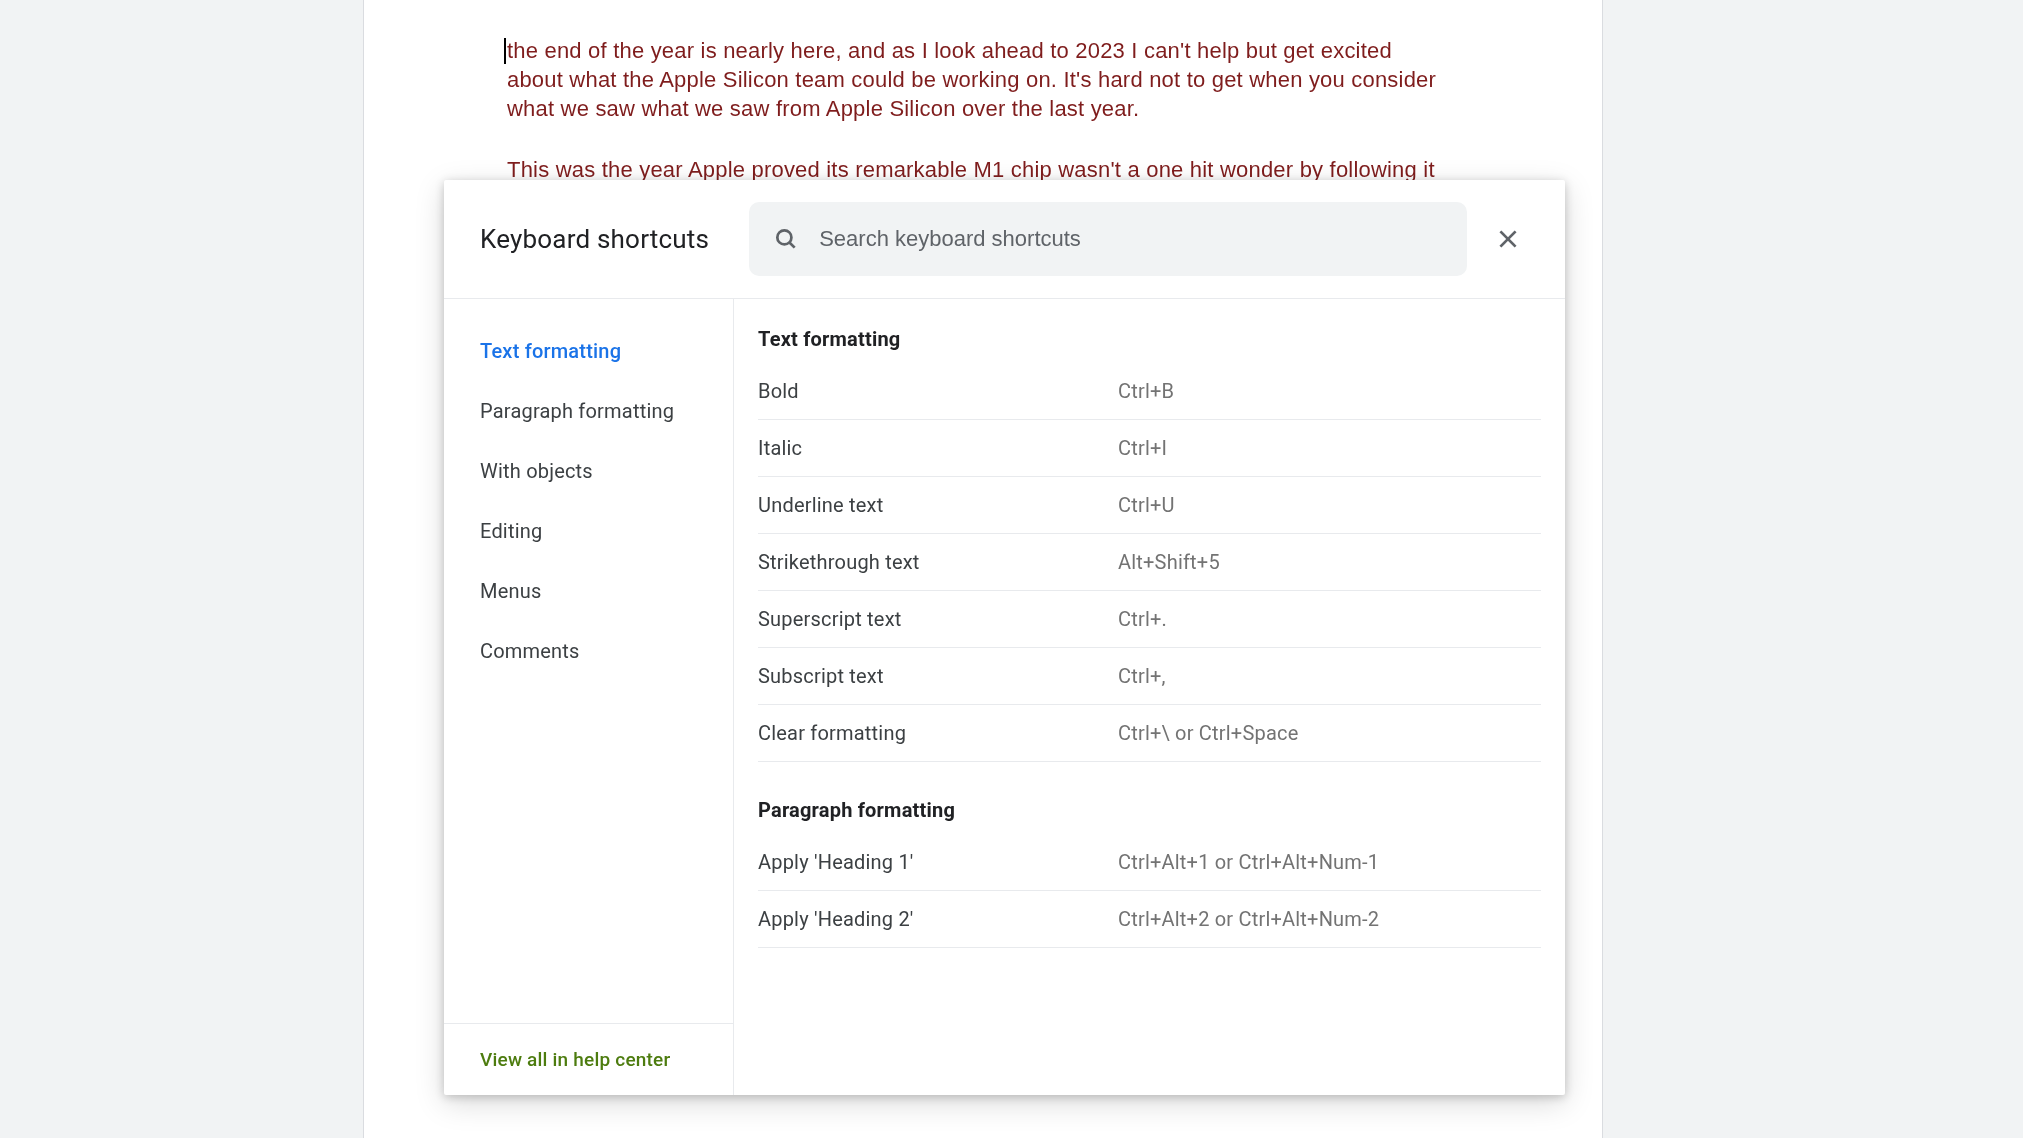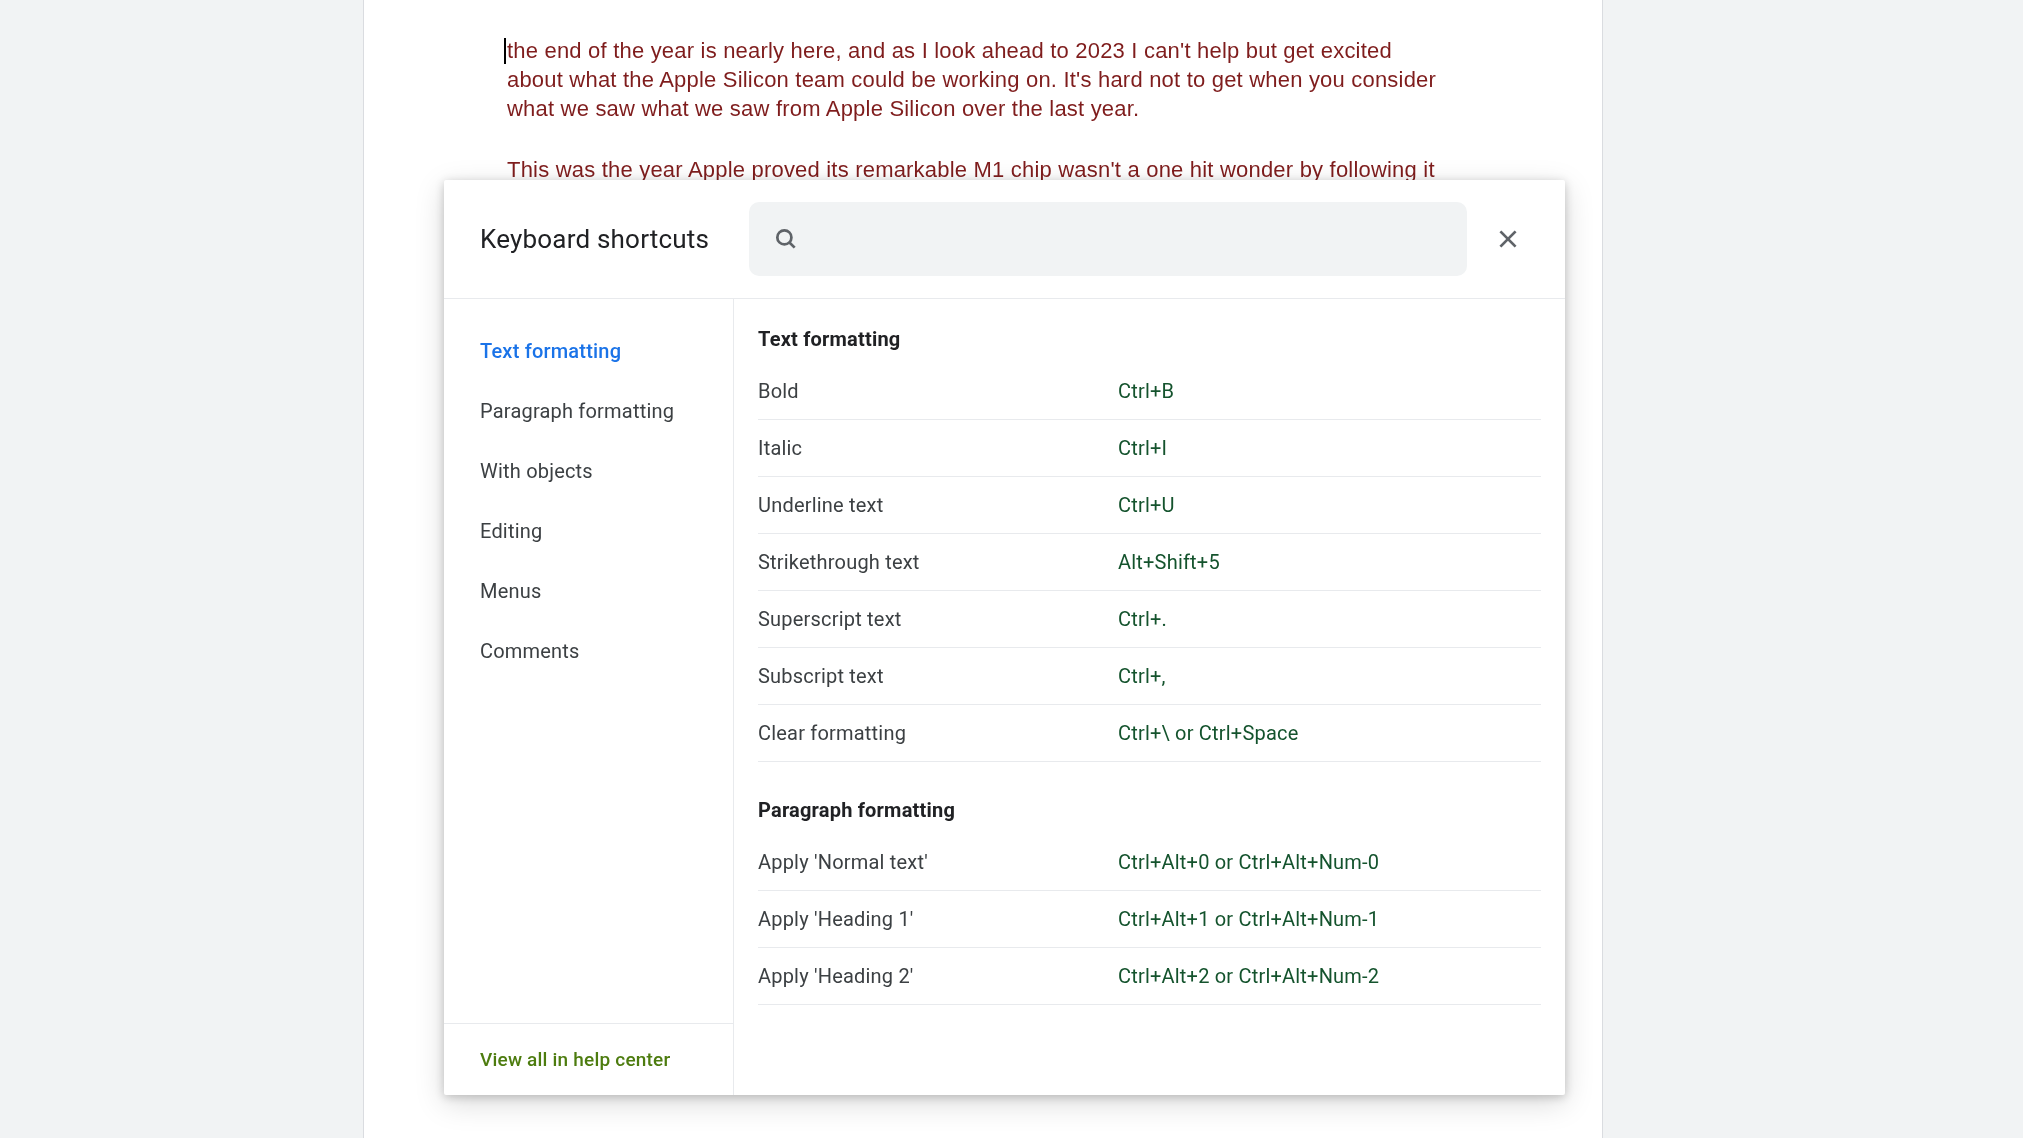--- a/index.html
+++ b/index.html
@@ -180,21 +180,21 @@
       padding: 16px 0;
     }
     .shortcut-name {
       width: 360px;
       font-size: 20px;
       color: #3c4043;
       letter-spacing: 0.2px;
     }
     .shortcut-key {
       font-size: 20px;
-      color: #14532d;
+      color: #737373;
       letter-spacing: 0.2px;
     }
   </style>
 </head>
 <body>
 
 <div class="doc-page"></div>
 <div class="cursor-line"></div>
 <div class="doc-text doc-p1">the end of the year is nearly here, and as I look ahead to 2023 I can't help but get excited about what the Apple Silicon team could be working on. It's hard not to get when you consider what we saw what we saw from Apple Silicon over the last year.</div>
 <div class="doc-text doc-p2">This was the year Apple proved its remarkable M1 chip wasn't a one hit wonder by following it</div>
@@ -202,20 +202,21 @@
 <div class="modal">
   <div class="modal-header">
     <div class="modal-title">Keyboard shortcuts</div>
     <div class="search-box">
       <span class="search-icon">
         <svg width="26" height="26" viewBox="0 0 24 24" fill="none" stroke="currentColor" stroke-width="2.5">
           <circle cx="10.5" cy="10.5" r="6.5"></circle>
           <line x1="20" y1="20" x2="15.2" y2="15.2"></line>
         </svg>
       </span>
+      <input class="search-input" type="text" placeholder="Search keyboard shortcuts" style="">
     </div>
     <div class="close-btn">
       <svg width="26" height="26" viewBox="0 0 24 24" fill="none" stroke="currentColor" stroke-width="2.5">
         <line x1="5" y1="5" x2="19" y2="19"></line>
         <line x1="19" y1="5" x2="5" y2="19"></line>
       </svg>
     </div>
   </div>
 
   <div class="modal-body">
@@ -261,24 +262,20 @@
         <div class="shortcut-key">Ctrl+,</div>
       </div>
       <div class="shortcut-row">
         <div class="shortcut-name">Clear formatting</div>
         <div class="shortcut-key">Ctrl+\ or Ctrl+Space</div>
       </div>
 
       <div class="section-heading mt">Paragraph formatting</div>
 
       <div class="shortcut-row">
-        <div class="shortcut-name">Apply 'Normal text'</div>
-        <div class="shortcut-key">Ctrl+Alt+0 or Ctrl+Alt+Num-0</div>
-      </div>
-      <div class="shortcut-row">
         <div class="shortcut-name">Apply 'Heading 1'</div>
         <div class="shortcut-key">Ctrl+Alt+1 or Ctrl+Alt+Num-1</div>
       </div>
       <div class="shortcut-row">
         <div class="shortcut-name">Apply 'Heading 2'</div>
         <div class="shortcut-key">Ctrl+Alt+2 or Ctrl+Alt+Num-2</div>
       </div>
     </div>
   </div>
 </div>

